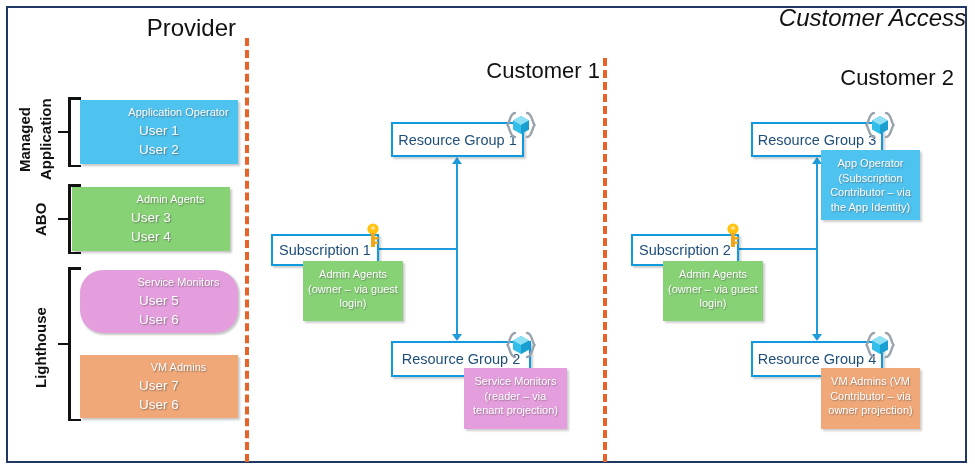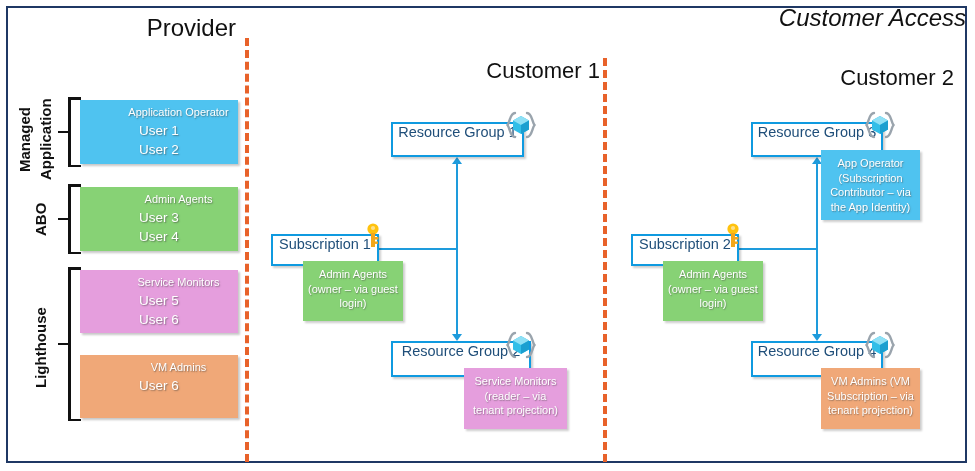--- a/index.html
+++ b/index.html
@@ -42,22 +42,22 @@
     text-align:center;
     font-size:13.5px;
     line-height:1.42;
     padding-top:5px;
     text-shadow:0.8px 0.8px 1.4px rgba(60,60,60,.55);
     box-shadow:1.5px 1.5px 2px rgba(0,0,0,.22);
   }
   .grp .ttl{font-weight:normal;display:block;font-size:11px;padding-left:39px;}
   .grp .usr{display:block;font-size:13.5px;}
   #g-appop{left:80px;top:100px;width:158px;height:64px;background:#4FC3F0;}
-  #g-admin{left:80px;top:187px;width:158px;height:64px;background:#87D275;}
-  #g-svc  {left:80px;top:270px;width:158px;height:63px;background:#E59EDD;}
+  #g-admin{left:72px;top:187px;width:158px;height:64px;background:#87D275;}
+  #g-svc  {left:80px;top:270px;width:158px;height:63px;background:#E59EDD;border-radius:23px;}
   #g-vm   {left:80px;top:355px;width:158px;height:63px;background:#F0A878;}
 
   
   .brk{position:absolute;}
   .brk .bar{position:absolute;left:10px;top:0;width:2.5px;height:100%;background:#111;}
   .brk .cap{position:absolute;left:10px;width:13px;height:2.5px;background:#111;}
   .brk .cap.tp{top:0;}
   .brk .cap.bt{bottom:0;}
   .brk .nub{position:absolute;left:0px;top:50%;margin-top:-1.2px;width:11px;height:2.5px;background:#111;}
   #b-ma{left:58px;top:97px;height:70px;}
@@ -75,21 +75,21 @@
   #l-ma1{left:16px;top:172px;}
   #l-ma2{left:37px;top:180px;}
   #l-abo{left:32px;top:236px;}
   #l-lh{left:32px;top:388px;}
 
   
   .abox{
     position:absolute;box-sizing:border-box;
     border:2px solid #0F9AE0;background:#ffffff;
     color:#1F4E79;font-size:14.5px;
-    display:flex;justify-content:center;
+    display:flex;align-items:center;justify-content:center;
     box-shadow:1.5px 1.5px 2px rgba(0,0,0,.20);
   }
   #rg1{left:391px;top:122px;width:133px;height:35px;}
   #rg2{left:391px;top:341px;width:140px;height:36px;}
   #rg3{left:751px;top:122px;width:132px;height:35px;}
   #rg4{left:751px;top:341px;width:132px;height:36px;}
   #sub1{left:271px;top:234px;width:108px;height:32px;}
   #sub2{left:631px;top:234px;width:108px;height:32px;}
 
   
@@ -170,20 +170,21 @@
     <span class="usr">User 3</span>
     <span class="usr">User 4</span>
   </div>
   <div class="grp" id="g-svc">
     <span class="ttl">Service Monitors</span>
     <span class="usr">User 5</span>
     <span class="usr">User 6</span>
   </div>
   <div class="grp" id="g-vm">
     <span class="ttl">VM Admins</span>
+    <span class="usr">User 7</span>
     <span class="usr">User 6</span>
   </div>
 
   <div class="ln lnv" style="left:456px;top:163px;height:174px;"></div>
   <div class="arrow-up" style="left:452px;top:157px;"></div>
   <div class="arrow-dn" style="left:452px;top:334px;"></div>
 
   <div class="ln lnh" style="left:362px;top:248px;width:96px;"></div>
 
   <div class="abox" id="rg1">
@@ -262,16 +263,16 @@
     <span>Resource Group 4</span>
   </div>
   <svg class="rgicon" style="left:863px;top:330px;" viewBox="0 0 34 30">
     <path d="M11 3 C6 3 6 12 3.5 15 C6 18 6 27 11 27" fill="none" stroke="#9aa4ad" stroke-width="2.4" stroke-linecap="round"></path>
     <path d="M23 3 C28 3 28 12 30.5 15 C28 18 28 27 23 27" fill="none" stroke="#9aa4ad" stroke-width="2.4" stroke-linecap="round"></path>
     <polygon points="17,6 25,10.5 25,19.5 17,24 9,19.5 9,10.5" fill="#32BEE8"></polygon>
     <polygon points="17,6 25,10.5 17,15 9,10.5" fill="#8FE0F5"></polygon>
     <polygon points="17,15 25,10.5 25,19.5 17,24" fill="#1B9FD0"></polygon>
   </svg>
   <div class="role" id="r-vm">
-    <span>VM Admins (VM Subscription – via tenant projection)</span>
+    <span>VM Admins (VM Contributor – via owner projection)</span>
   </div>
 
 </div>
 
 </body></html>

